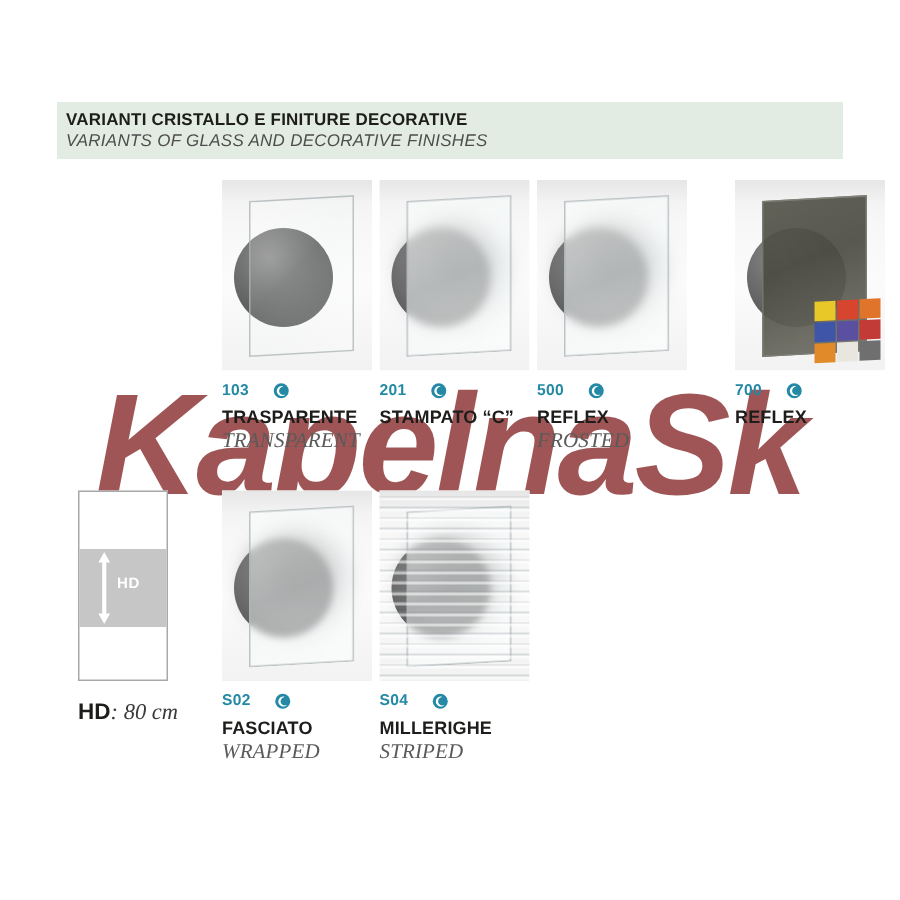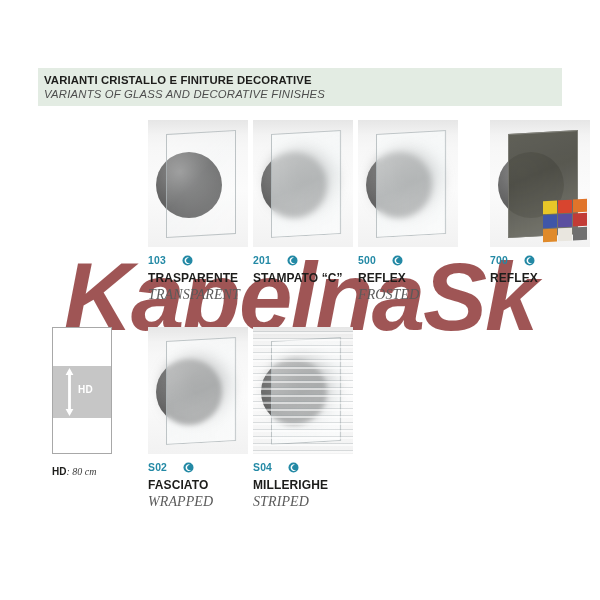--- a/index.html
+++ b/index.html
@@ -264,21 +264,21 @@
     position: absolute;
     left: 25px;
     top: 56px;
     font-size: 10px;
     font-weight: 700;
     color: #ffffff;
     letter-spacing: .4px;
   }
   .hd-caption {
     margin-top: 12px;
-    font-size: 10px;
+    font-size: 15px;
     color: #1d1d1b;
     white-space: nowrap;
   }
   .hd-caption b { font-weight: 700; }
   .hd-caption i {
     font-family: "Liberation Serif", serif;
     font-style: italic;
     color: #3a3a3a;
   }
 </style>

